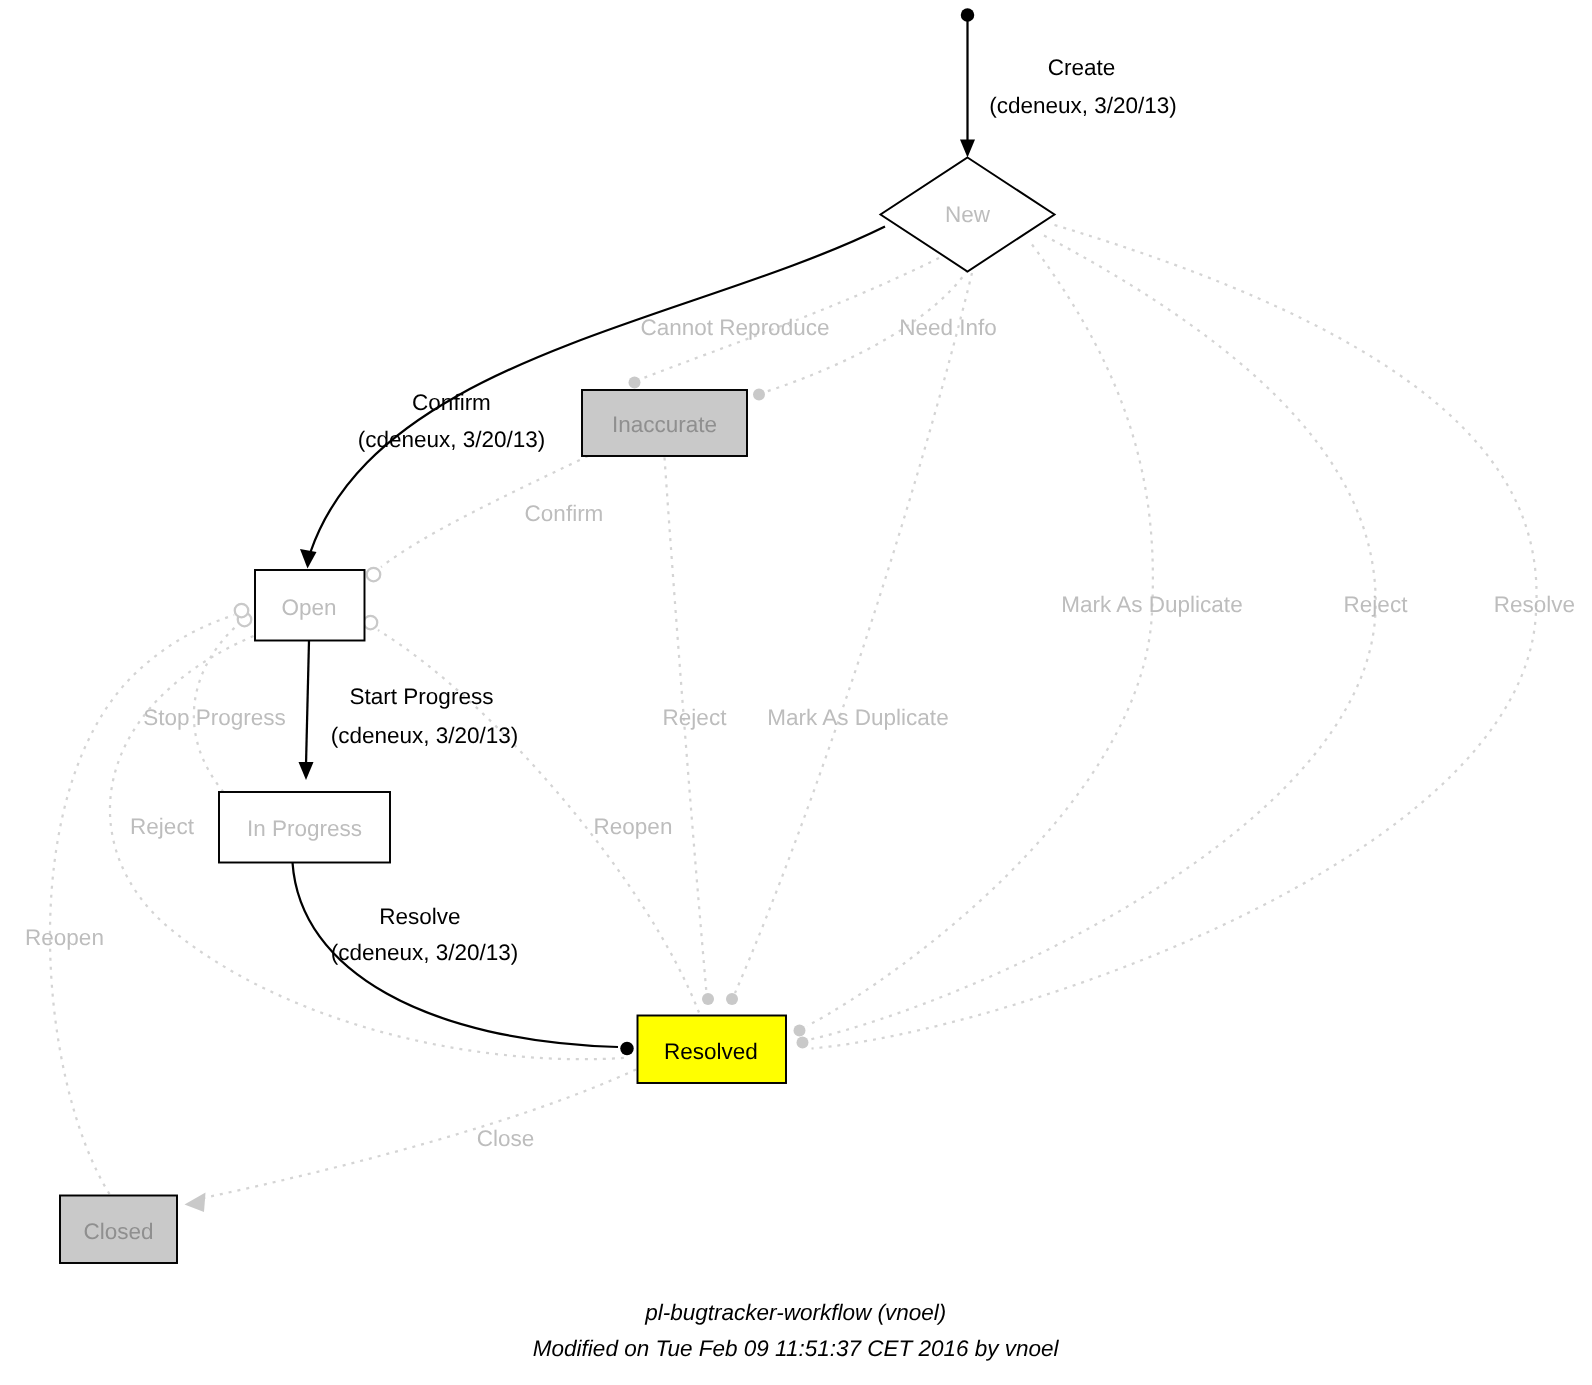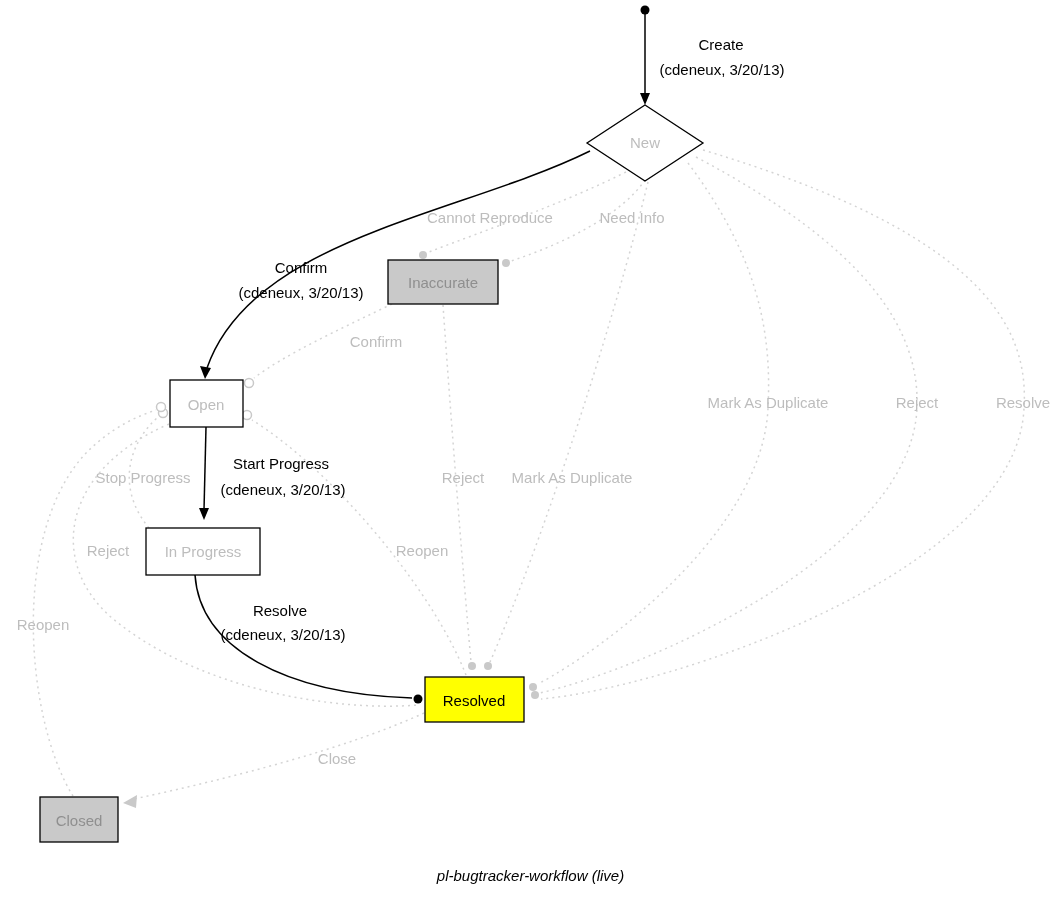--- a/index.html
+++ b/index.html
@@ -172,15 +172,16 @@
     <text class="mid t-black" x="474" y="706">Resolved</text>
   </g>
 
   <g>
     <rect class="node-box" x="40" y="797" width="78" height="45" fill="#c9c9c9"></rect>
     <text class="mid t-dim" x="79" y="826">Closed</text>
   </g>
 </svg>
 
 <div class="footer">
-  <div>pl-bugtracker-workflow (live)</div>
+  <div>pl-bugtracker-workflow (vnoel)</div>
+  <div>Modified on Tue Feb 09 11:51:37 CET 2016 by vnoel</div>
 </div>
 </div>
 
 </body></html>

